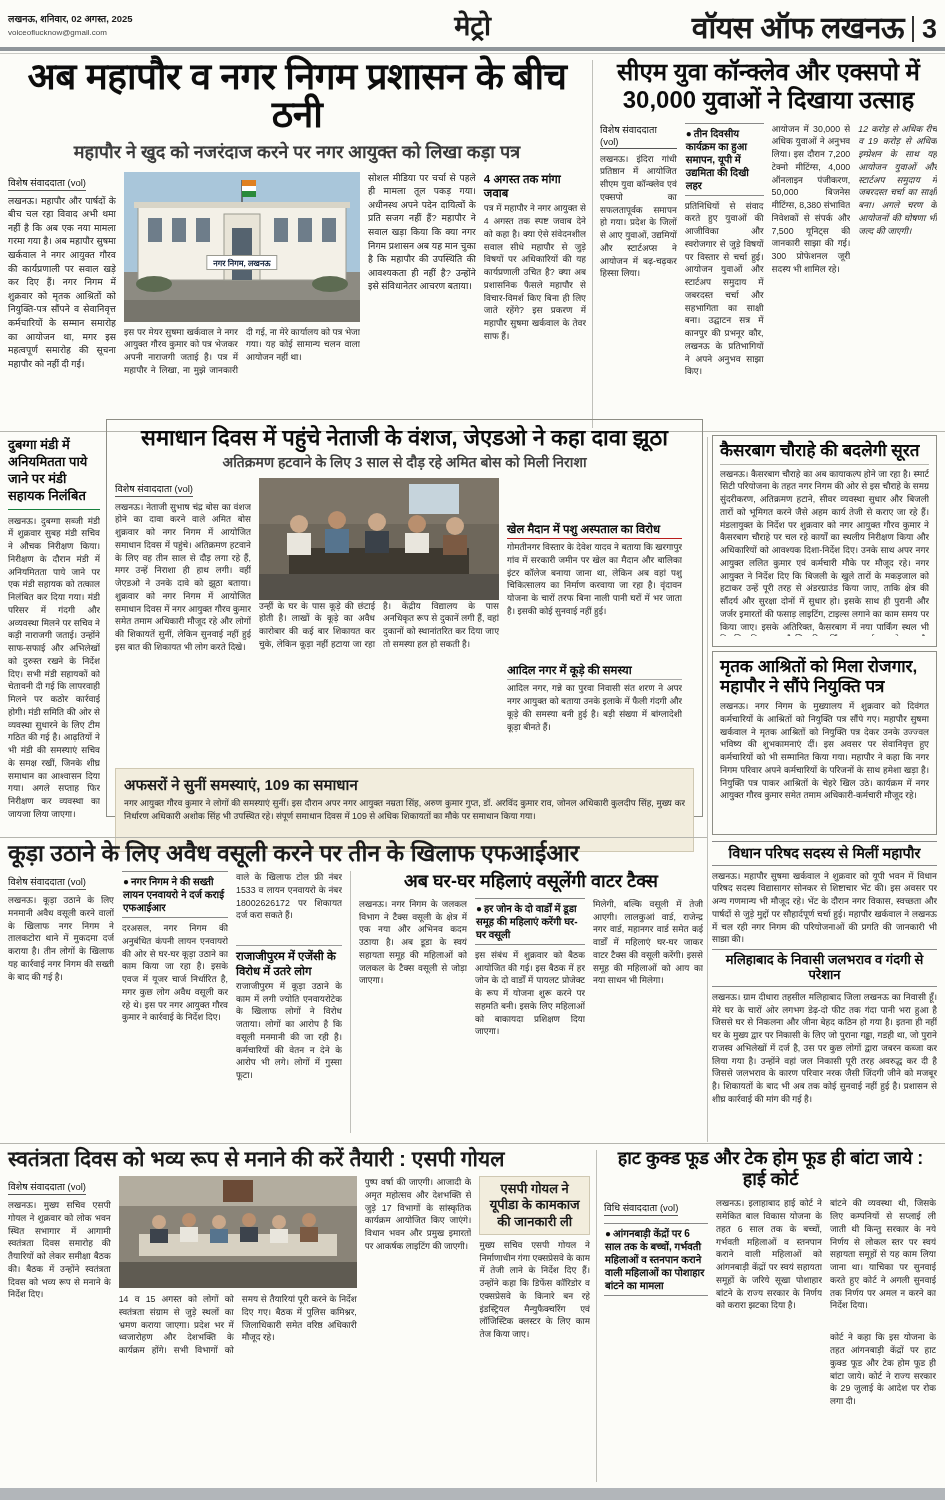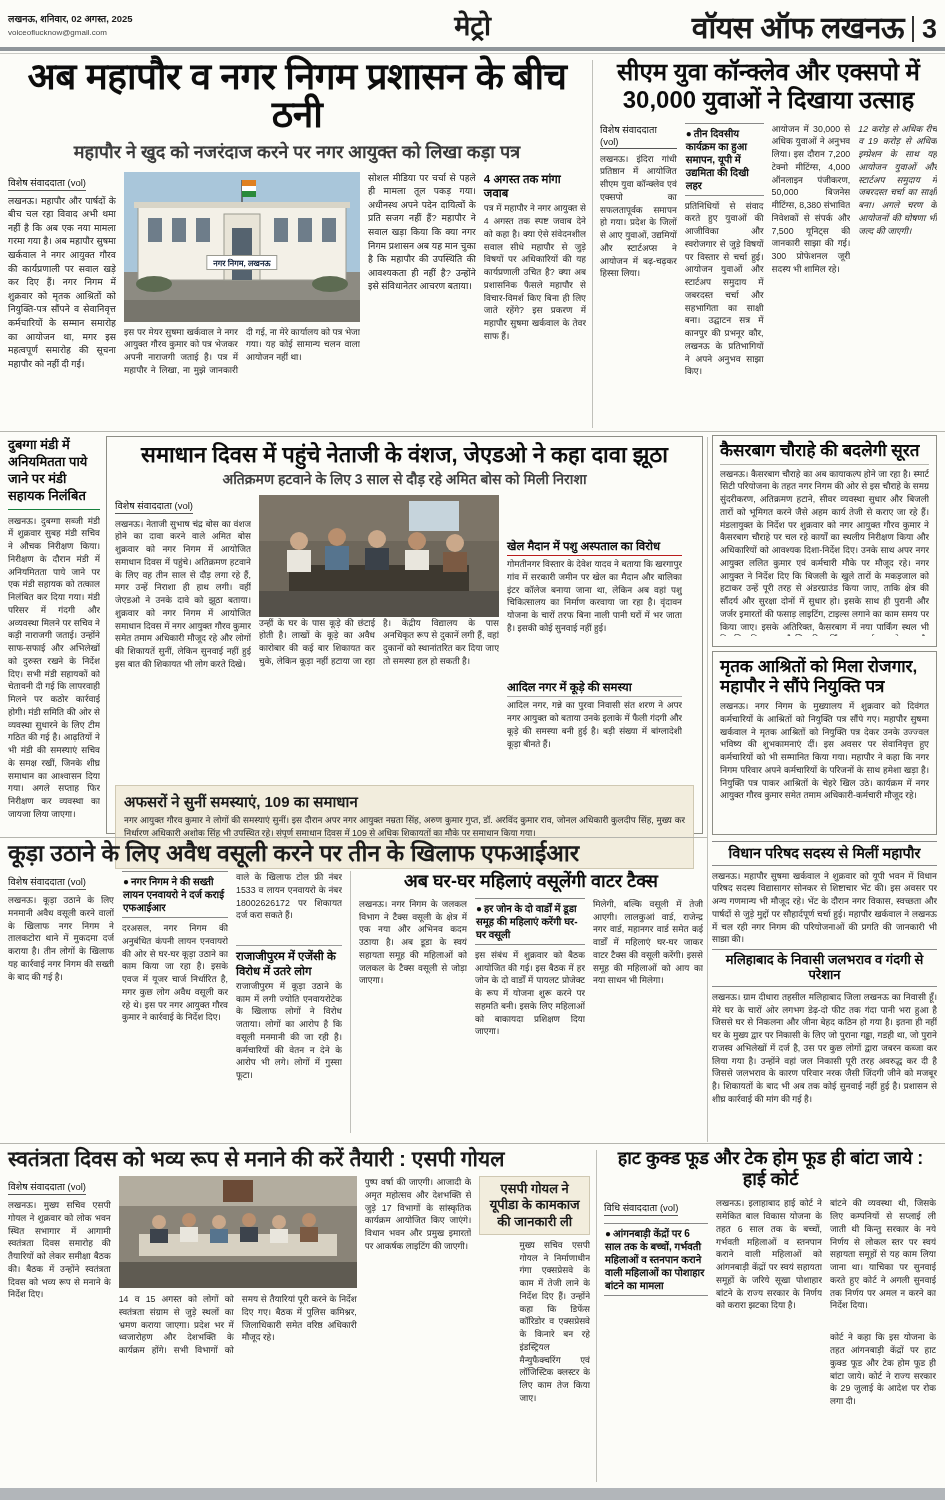--- a/index.html
+++ b/index.html
@@ -120,21 +120,21 @@
     </div>
   </section>
 
   <div class="hrule" style="left:0;right:0;top:431px;"></div>
 
   <section class="abs" style="left:8px;top:437px;width:92px;height:396px;">
     <div class="hl-s" style="border-bottom:1px solid #15803d;padding-bottom:4px;">दुबग्गा मंडी में अनियमितता पाये जाने पर मंडी सहायक निलंबित</div>
     <div class="body-sm" style="margin-top:5px;height:330px;">लखनऊ। दुबग्गा सब्जी मंडी में शुक्रवार सुबह मंडी सचिव ने औचक निरीक्षण किया। निरीक्षण के दौरान मंडी में अनियमितता पाये जाने पर एक मंडी सहायक को तत्काल निलंबित कर दिया गया। मंडी परिसर में गंदगी और अव्यवस्था मिलने पर सचिव ने कड़ी नाराजगी जताई। उन्होंने साफ-सफाई और अभिलेखों को दुरुस्त रखने के निर्देश दिए। सभी मंडी सहायकों को चेतावनी दी गई कि लापरवाही मिलने पर कठोर कार्रवाई होगी। मंडी समिति की ओर से व्यवस्था सुधारने के लिए टीम गठित की गई है। आढ़तियों ने भी मंडी की समस्याएं सचिव के समक्ष रखीं, जिनके शीघ्र समाधान का आश्वासन दिया गया। अगले सप्ताह फिर निरीक्षण कर व्यवस्था का जायजा लिया जाएगा।</div>
   </section>
 
-  <section class="abs frame" style="left:106px;top:436px;width:597px;height:398px;padding:6px 8px;box-sizing:border-box;">
+  <section class="abs frame" style="left:106px;top:419px;width:597px;height:398px;padding:6px 8px;box-sizing:border-box;">
     <div class="hl-l c">समाधान दिवस में पहुंचे नेताजी के वंशज, जेएडओ ने कहा दावा झूठा</div>
     <div class="subhead-m c" style="margin-top:4px;">अतिक्रमण हटवाने के लिए 3 साल से दौड़ रहे अमित बोस को मिली निराशा</div>
     <div class="flexrow" style="margin-top:6px;">
       <div style="width:136px;">
         <span class="byline" style="white-space:normal;">विशेष संवाददाता (vol)</span>
         <div class="body-sm" style="height:216px;">लखनऊ। नेताजी सुभाष चंद्र बोस का वंशज होने का दावा करने वाले अमित बोस शुक्रवार को नगर निगम में आयोजित समाधान दिवस में पहुंचे। अतिक्रमण हटवाने के लिए वह तीन साल से दौड़ लगा रहे हैं, मगर उन्हें निराशा ही हाथ लगी। वहीं जेएडओ ने उनके दावे को झूठा बताया। शुक्रवार को नगर निगम में आयोजित समाधान दिवस में नगर आयुक्त गौरव कुमार समेत तमाम अधिकारी मौजूद रहे और लोगों की शिकायतें सुनीं, लेकिन सुनवाई नहीं हुई इस बात की शिकायत भी लोग करते दिखे।</div>
       </div>
       <div style="width:240px;">
         <svg class="photo" width="240" height="122" viewBox="0 0 240 122">
           <rect width="240" height="122" fill="#6e675b"></rect>
@@ -257,21 +257,21 @@
             <rect x="181" y="51" width="18" height="15" fill="#7b5a43"></rect>
           <rect x="0" y="86" width="238" height="26" fill="#5f5b52"></rect>
         </svg>
         <div class="body-sm cols2" style="margin-top:5px;height:178px;">14 व 15 अगस्त को लोगों को स्वतंत्रता संग्राम से जुड़े स्थलों का भ्रमण कराया जाएगा। प्रदेश भर में ध्वजारोहण और देशभक्ति के कार्यक्रम होंगे। सभी विभागों को समय से तैयारियां पूरी करने के निर्देश दिए गए। बैठक में पुलिस कमिश्नर, जिलाधिकारी समेत वरिष्ठ अधिकारी मौजूद रहे।</div>
       </div>
       <div style="width:108px;">
         <div class="body-sm" style="height:300px;">पुष्प वर्षा की जाएगी। आजादी के अमृत महोत्सव और देशभक्ति से जुड़े 17 विभागों के सांस्कृतिक कार्यक्रम आयोजित किए जाएंगे। विधान भवन और प्रमुख इमारतों पर आकर्षक लाइटिंग की जाएगी।</div>
       </div>
       <div style="width:112px;">
         <div class="shade-box" style="padding:4px 6px;font-size:13px;font-weight:800;line-height:1.25;text-align:center;">एसपी गोयल ने यूपीडा के कामकाज की जानकारी ली</div>
-        <div class="body-sm" style="margin-top:4px;height:226px;margin-left:40px;">मुख्य सचिव एसपी गोयल ने निर्माणाधीन गंगा एक्सप्रेसवे के काम में तेजी लाने के निर्देश दिए हैं। उन्होंने कहा कि डिफेंस कॉरिडोर व एक्सप्रेसवे के किनारे बन रहे इंडस्ट्रियल मैन्युफैक्चरिंग एवं लॉजिस्टिक क्लस्टर के लिए काम तेज किया जाए।</div>
+        <div class="body-sm" style="margin-top:4px;height:226px;">मुख्य सचिव एसपी गोयल ने निर्माणाधीन गंगा एक्सप्रेसवे के काम में तेजी लाने के निर्देश दिए हैं। उन्होंने कहा कि डिफेंस कॉरिडोर व एक्सप्रेसवे के किनारे बन रहे इंडस्ट्रियल मैन्युफैक्चरिंग एवं लॉजिस्टिक क्लस्टर के लिए काम तेज किया जाए।</div>
       </div>
     </div>
   </section>
 
   <div class="vrule" style="left:596px;top:1150px;height:332px;"></div>
 
   <section class="abs" style="left:604px;top:1148px;width:333px;height:336px;">
     <div class="hl-m c" style="font-size:18px;">हाट कुक्ड फूड और टेक होम फूड ही बांटा जाये : हाई कोर्ट</div>
     <div class="flexrow" style="margin-top:8px;height:282px;">
       <div style="width:104px;">

